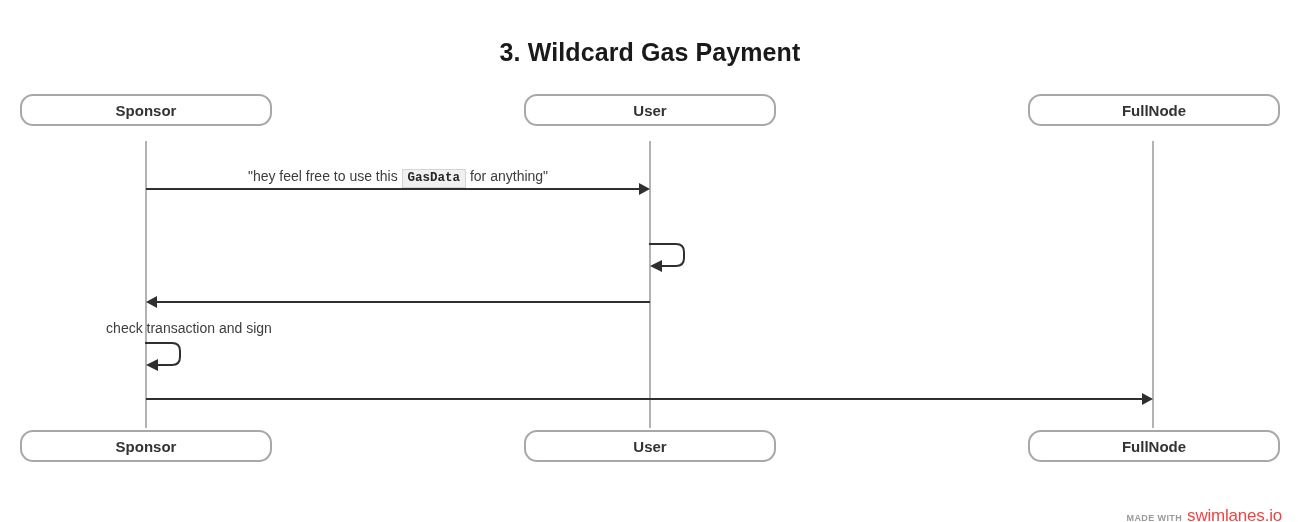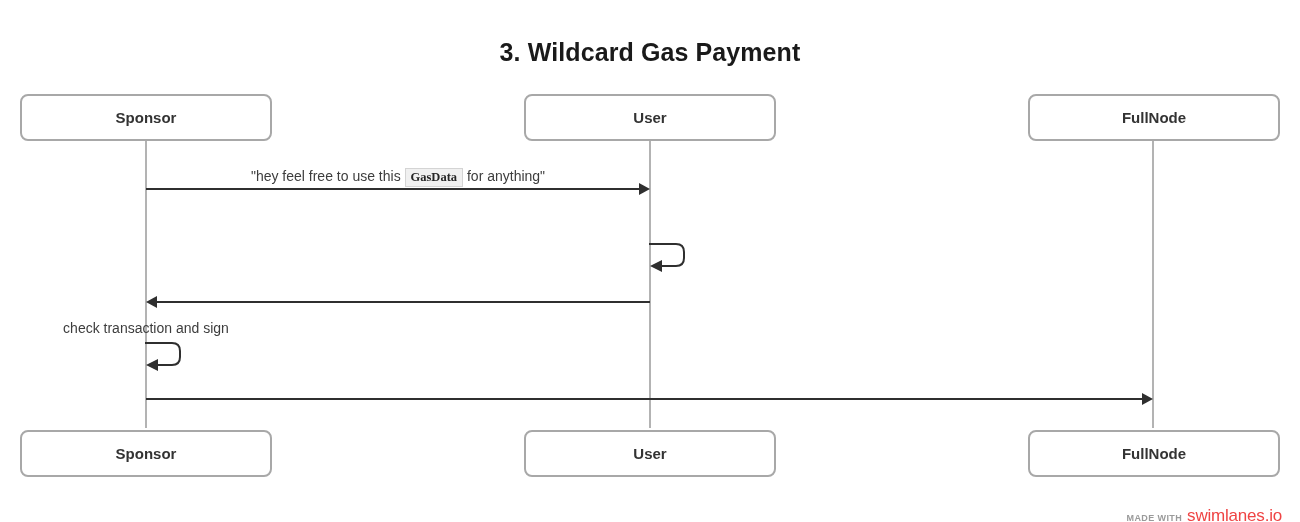--- a/index.html
+++ b/index.html
@@ -36,23 +36,23 @@
     font-size: 25px;
     font-weight: bold;
     color: #1a1a1a;
     letter-spacing: 0.1px;
   }
 
   
   .participant-box {
     position: absolute;
     box-sizing: border-box;
-    height: 47px;
+    height: 32px;
     border: 2px solid #a8a8a8;
-    border-radius: 8px;
+    border-radius: 13px;
     background: #ffffff;
     display: flex;
     align-items: center;
     justify-content: center;
     z-index: 5;
   }
   .participant-label {
     font-size: 15px;
     font-weight: bold;
     color: #333333;
@@ -99,21 +99,21 @@
     line-height: 19px;
     white-space: nowrap;
     z-index: 4;
   }
   .msg-label.wrap {
     white-space: normal;
   }
 
   
   code.chip {
-    font-family: Liberation Serif, serif;
+    font-family: Liberation Mono, monospace;
     font-size: 12.5px;
     font-weight: bold;
     background: #f0f0f0;
     border: 1px solid #d4d4d4;
     border-radius: 0;
     padding: 1px 5px 2px 5px;
     color: #262626;
     white-space: nowrap;
   }
 
@@ -176,21 +176,21 @@
   <div class="self-loop" style="left:649px; top:226px;">
     <svg width="50" height="30" viewBox="0 0 50 30">
       <path d="M 1 2 L 27 2 Q 35 2 35 10 L 35 16 Q 35 24 27 24 L 12 24" fill="none" stroke="#2f2f2f" stroke-width="2" stroke-linecap="square"></path>
       <polygon points="13,18 13,30 1,24" fill="#2f2f2f"></polygon>
     </svg>
   </div>
 
   <div class="msg-line" style="left:157px; top:285px; width:493px;"></div>
   <div class="arrowhead left" style="left:146px; top:280px;"></div>
 
-  <div class="msg-label" style="left:0px; top:303px; width:292px;">check transaction and sign</div>
+  <div class="msg-label" style="left:0px; top:303px; width:292px;padding-left:43px;">check transaction and sign</div>
   <div class="self-loop" style="left:145px; top:325px;">
     <svg width="50" height="30" viewBox="0 0 50 30">
       <path d="M 1 2 L 27 2 Q 35 2 35 10 L 35 16 Q 35 24 27 24 L 12 24" fill="none" stroke="#2f2f2f" stroke-width="2" stroke-linecap="square"></path>
       <polygon points="13,18 13,30 1,24" fill="#2f2f2f"></polygon>
     </svg>
   </div>
 
   <div class="msg-line" style="left:146px; top:382px; width:997px;"></div>
   <div class="arrowhead right" style="left:1142px; top:377px;"></div>
 

